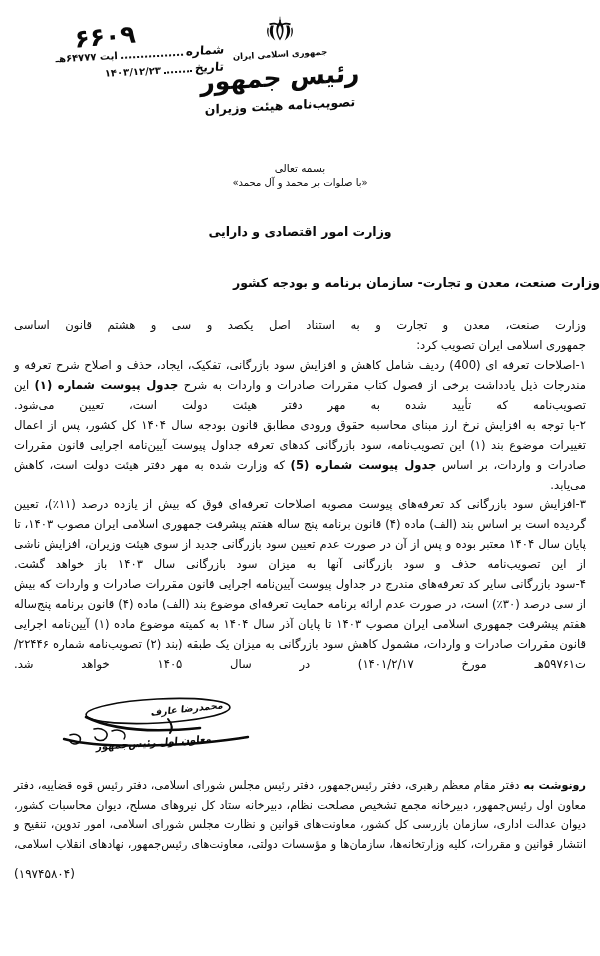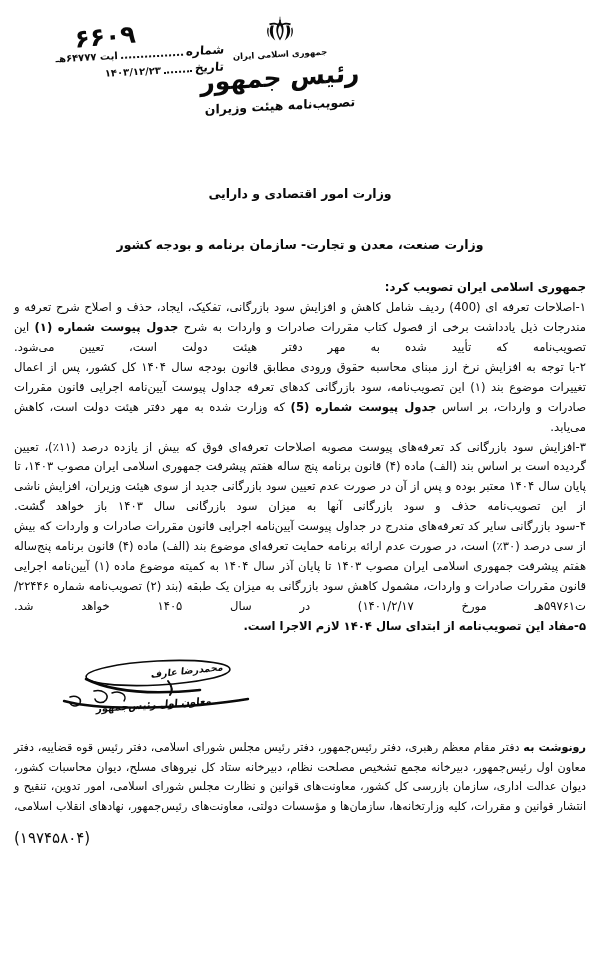--- a/index.html
+++ b/index.html
@@ -124,20 +124,21 @@
     font-size: 10px;
     margin-top: 3px;
   }
   .ministry {
     text-align: center;
     font-weight: 700;
     font-size: 12.5px;
     margin-top: 36px;
   }
   .ministry.second {
+    text-align: right;
   }
 
   
   .body-text {
     margin: 26px 14px 0 14px;
     font-size: 11.6px;
     line-height: 1.72;
     text-align: justify;
     text-align-last: right;
     direction: rtl;
@@ -145,21 +146,20 @@
   .body-text p {
     margin: 0 0 0 0;
   }
   .body-text p.stretch {
     text-align: justify;
     text-align-last: justify;
   }
   .body-text p.tail {
     text-align: center;
     text-align-last: right;
-    font-weight: bold;
   }
   b, .bold { font-weight: 700; }
 
   
   .signature-area {
     position: relative;
     height: 76px;
     margin: 14px 0 0 0;
   }
   .sig-wrap {
@@ -199,21 +199,21 @@
     text-align: justify;
     text-align-last: justify;
   }
   .distribution .dist-head { font-weight: 700; }
   .distribution .last-line {
     text-align: right;
     text-align-last: right;
   }
   .doc-ref {
     margin: 2px 14px 0 14px;
-    font-size: 15px;
+    font-size: 12px;
     text-align: left;
     direction: ltr;
   }
 </style>
 </head>
 <body>
 
 <div class="page">
 
   <div class="header">
@@ -246,47 +246,49 @@
       </div>
       <div class="stamp-row date-row">
         <span class="stamp-label">تاریخ</span>
         <span class="stamp-dots"></span>
         <span class="stamp-value">۱۴۰۳/۱۲/۲۳</span>
       </div>
     </div>
 
   </div>
 
+  <div class="invocation">
+    <div class="basmala">بسمه تعالی</div>
+    <div class="salawat">«با صلوات بر محمد و آل محمد»</div>
+  </div>
 
   <div class="ministry">وزارت امور اقتصادی و دارایی</div>
   <div class="ministry second">وزارت صنعت، معدن و تجارت- سازمان برنامه و بودجه کشور</div>
 
   <div class="body-text">
 
+    <p class="stretch">وزارت صنعت، معدن و تجارت و به استناد اصل یکصد و سی و هشتم قانون اساسی</p>
     <p class="tail">جمهوری اسلامی ایران تصویب کرد:</p>
 
     <p class="stretch">
       <span>۱-</span><span>اصلاحات تعرفه ای (400) ردیف شامل کاهش و افزایش سود بازرگانی، تفکیک، ایجاد، حذف و اصلاح شرح تعرفه و مندرجات ذیل یادداشت برخی از فصول کتاب مقررات صادرات و واردات به شرح </span><b>جدول پیوست شماره (۱)</b><span> این تصویب‌نامه که تأیید شده به مهر دفتر هیئت دولت است، تعیین می‌شود.</span>
     </p>
 
     <p class="stretch">
       <span>۲-</span><span>با توجه به افزایش نرخ ارز مبنای محاسبه حقوق ورودی مطابق قانون بودجه سال ۱۴۰۴ کل کشور، پس از اعمال تغییرات موضوع بند (۱) این تصویب‌نامه، سود بازرگانی کدهای تعرفه جداول پیوست آیین‌نامه اجرایی قانون مقررات صادرات و واردات، بر اساس </span><b>جدول پیوست شماره (5)</b><span> که وزارت شده به مهر دفتر هیئت دولت است، کاهش می‌یابد.</span>
     </p>
 
     <p class="stretch">
       <span>۳-</span><span>افزایش سود بازرگانی کد تعرفه‌های پیوست مصوبه اصلاحات تعرفه‌ای فوق که بیش از یازده درصد (۱۱٪)، تعیین گردیده است بر اساس بند (الف) ماده (۴) قانون برنامه پنج ساله هفتم پیشرفت جمهوری اسلامی ایران مصوب ۱۴۰۳، تا پایان سال ۱۴۰۴ معتبر بوده و پس از آن در صورت عدم تعیین سود بازرگانی جدید از سوی هیئت وزیران، افزایش ناشی از این تصویب‌نامه حذف و سود بازرگانی آنها به میزان سود بازرگانی سال ۱۴۰۳ باز خواهد گشت.</span>
     </p>
 
     <p class="stretch">
       <span>۴-</span><span>سود بازرگانی سایر کد تعرفه‌های مندرج در جداول پیوست آیین‌نامه اجرایی قانون مقررات صادرات و واردات که بیش از سی درصد (۳۰٪) است، در صورت عدم ارائه برنامه حمایت تعرفه‌ای موضوع بند (الف) ماده (۴) قانون برنامه پنج‌ساله هفتم پیشرفت جمهوری اسلامی ایران مصوب ۱۴۰۳ تا پایان آذر سال ۱۴۰۴ به کمیته موضوع ماده (۱) آیین‌نامه اجرایی قانون مقررات صادرات و واردات، مشمول کاهش سود بازرگانی به میزان یک طبقه (بند (۲) تصویب‌نامه شماره ۲۲۴۴۶/ت۵۹۷۶۱هـ مورخ ۱۴۰۱/۲/۱۷) در سال ۱۴۰۵ خواهد شد.</span>
     </p>
 
-    <p class="tail">
-      <span>۵-</span><span>مفاد این تصویب‌نامه از ابتدای سال ۱۴۰۴ لازم الاجرا است.</span>
-    </p>
 
   </div>
 
   <div class="signature-area">
     <div class="sig-wrap">
       <svg class="sig-svg" width="230" height="64" viewBox="0 0 230 64">
         <g fill="none" stroke="#0a0a0a" stroke-linecap="round">
           <ellipse cx="118" cy="16" rx="72" ry="12" stroke-width="1.6" transform="rotate(-3 118 16)"></ellipse>
           <path d="M46 22 C 70 34, 110 38, 160 33" stroke-width="2.6"></path>
           <path d="M128 24 C 132 29, 133 34, 130 38" stroke-width="2"></path>

